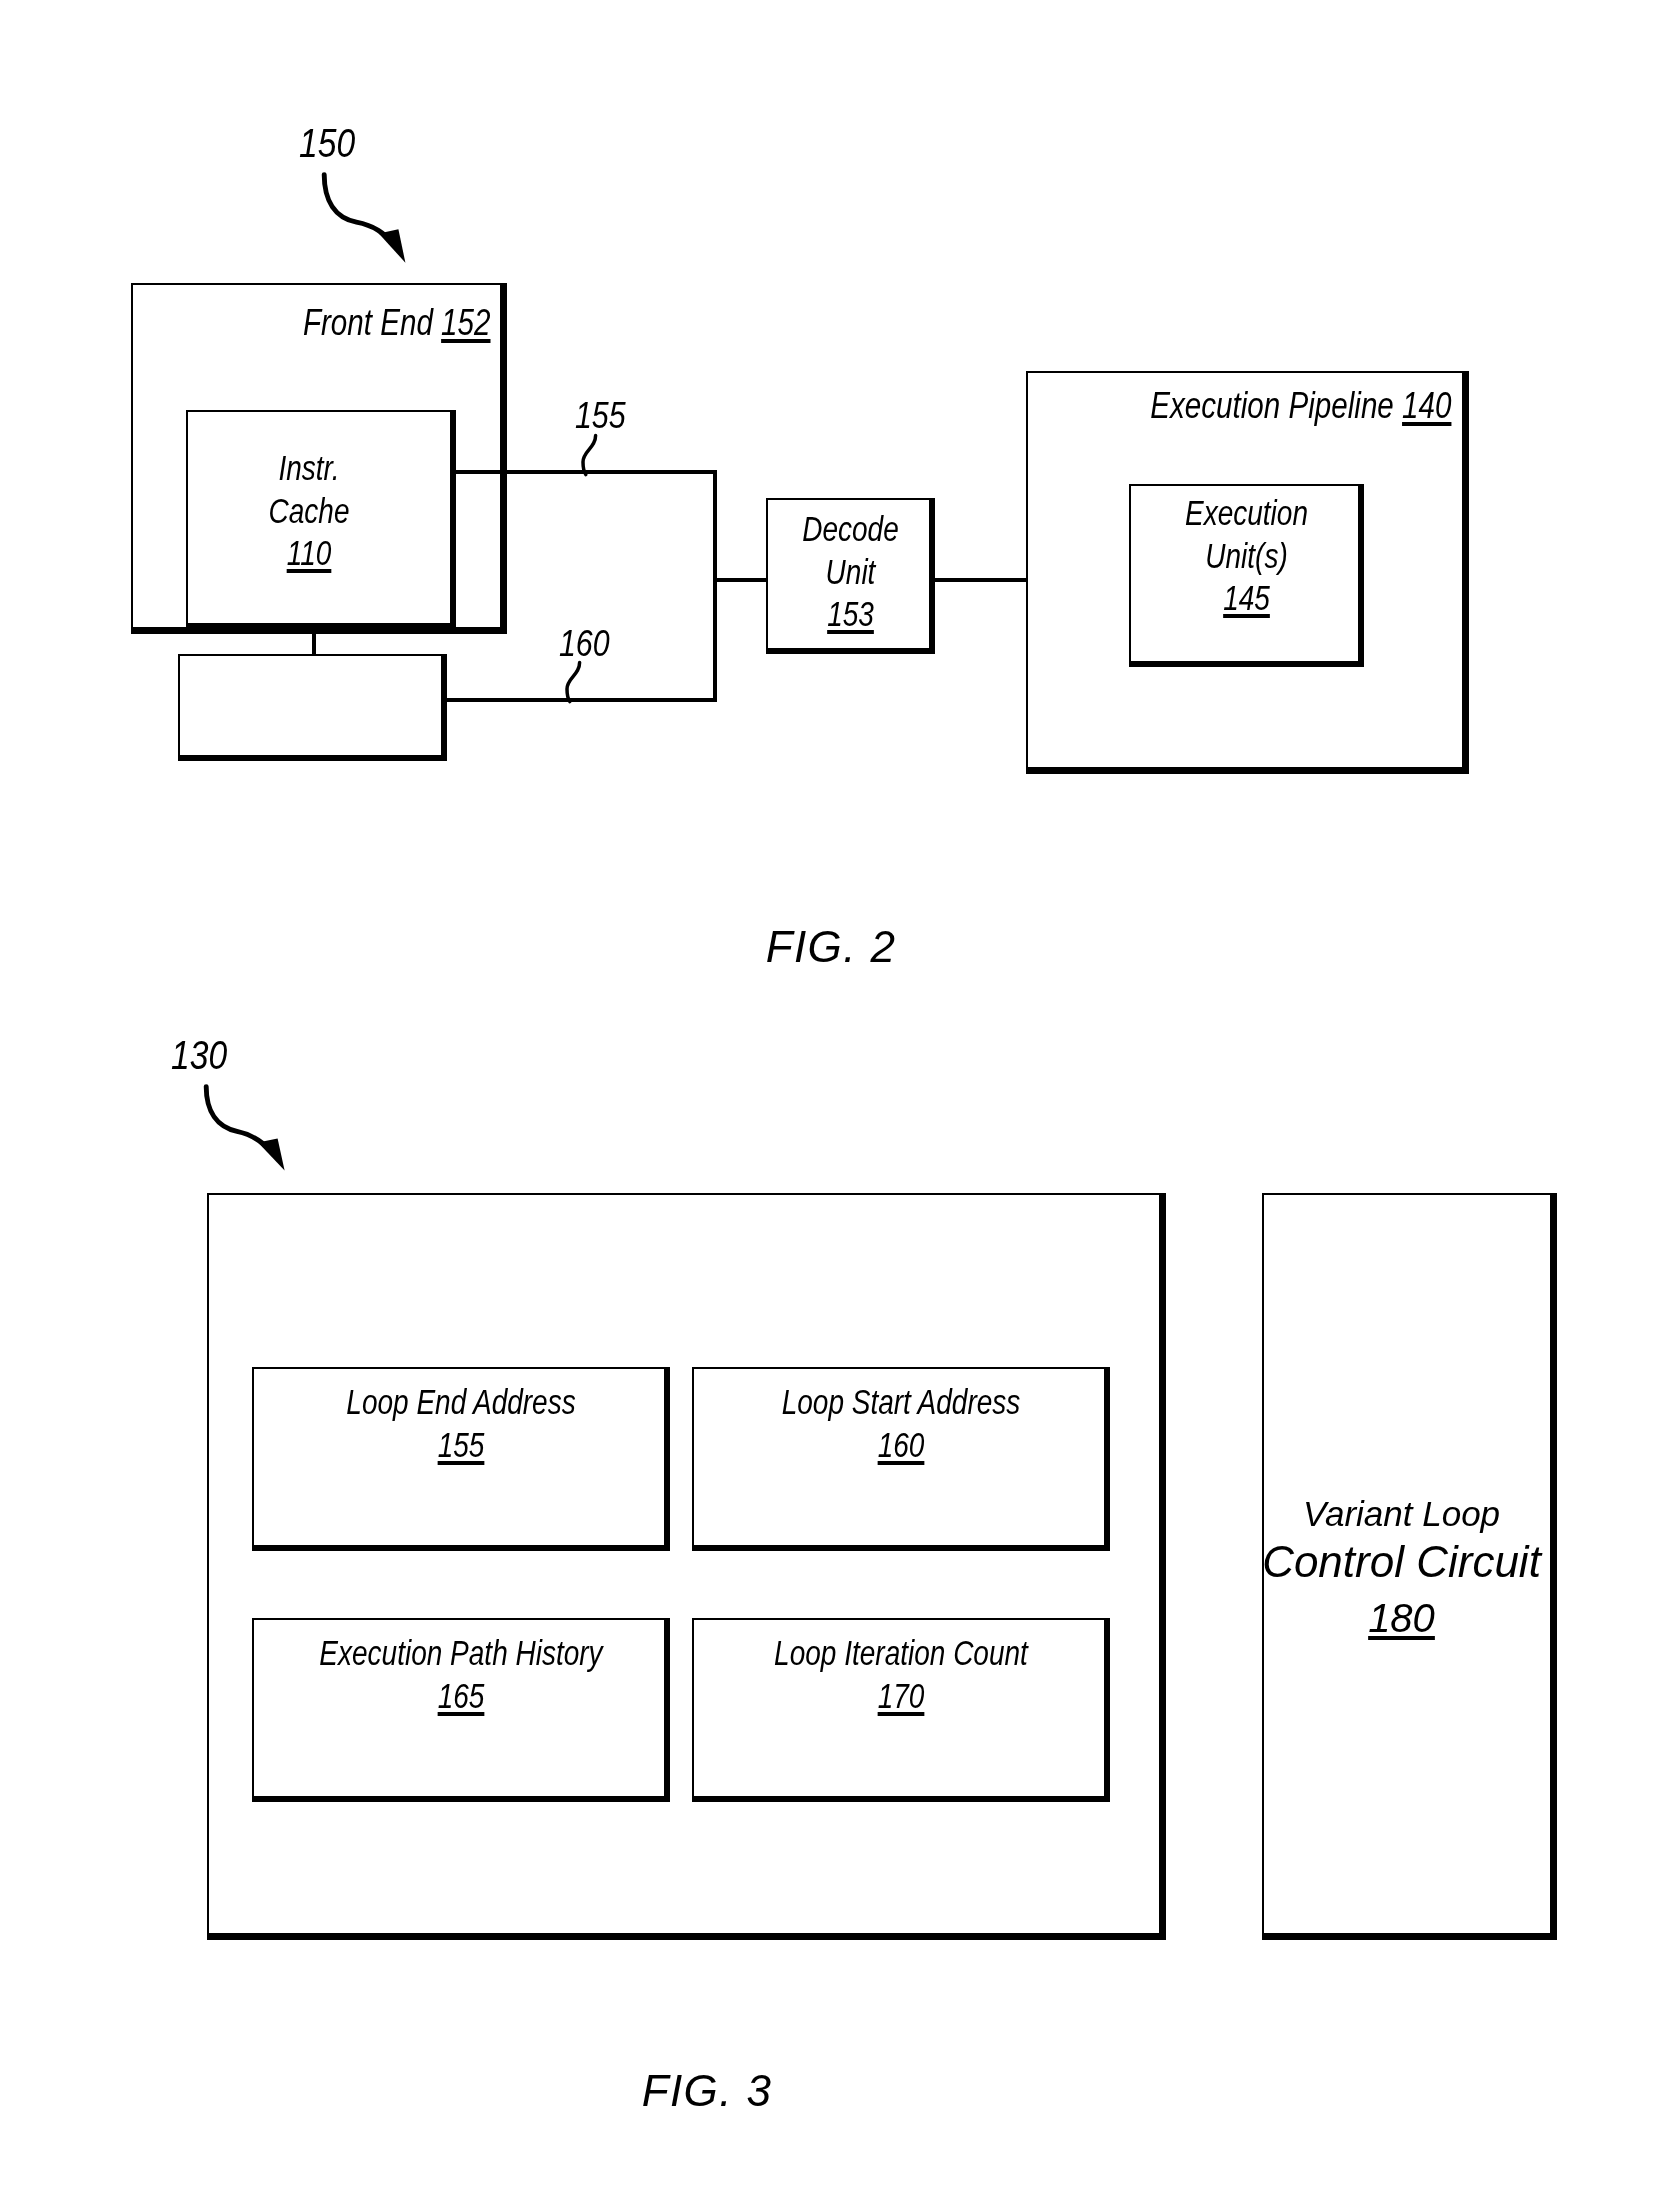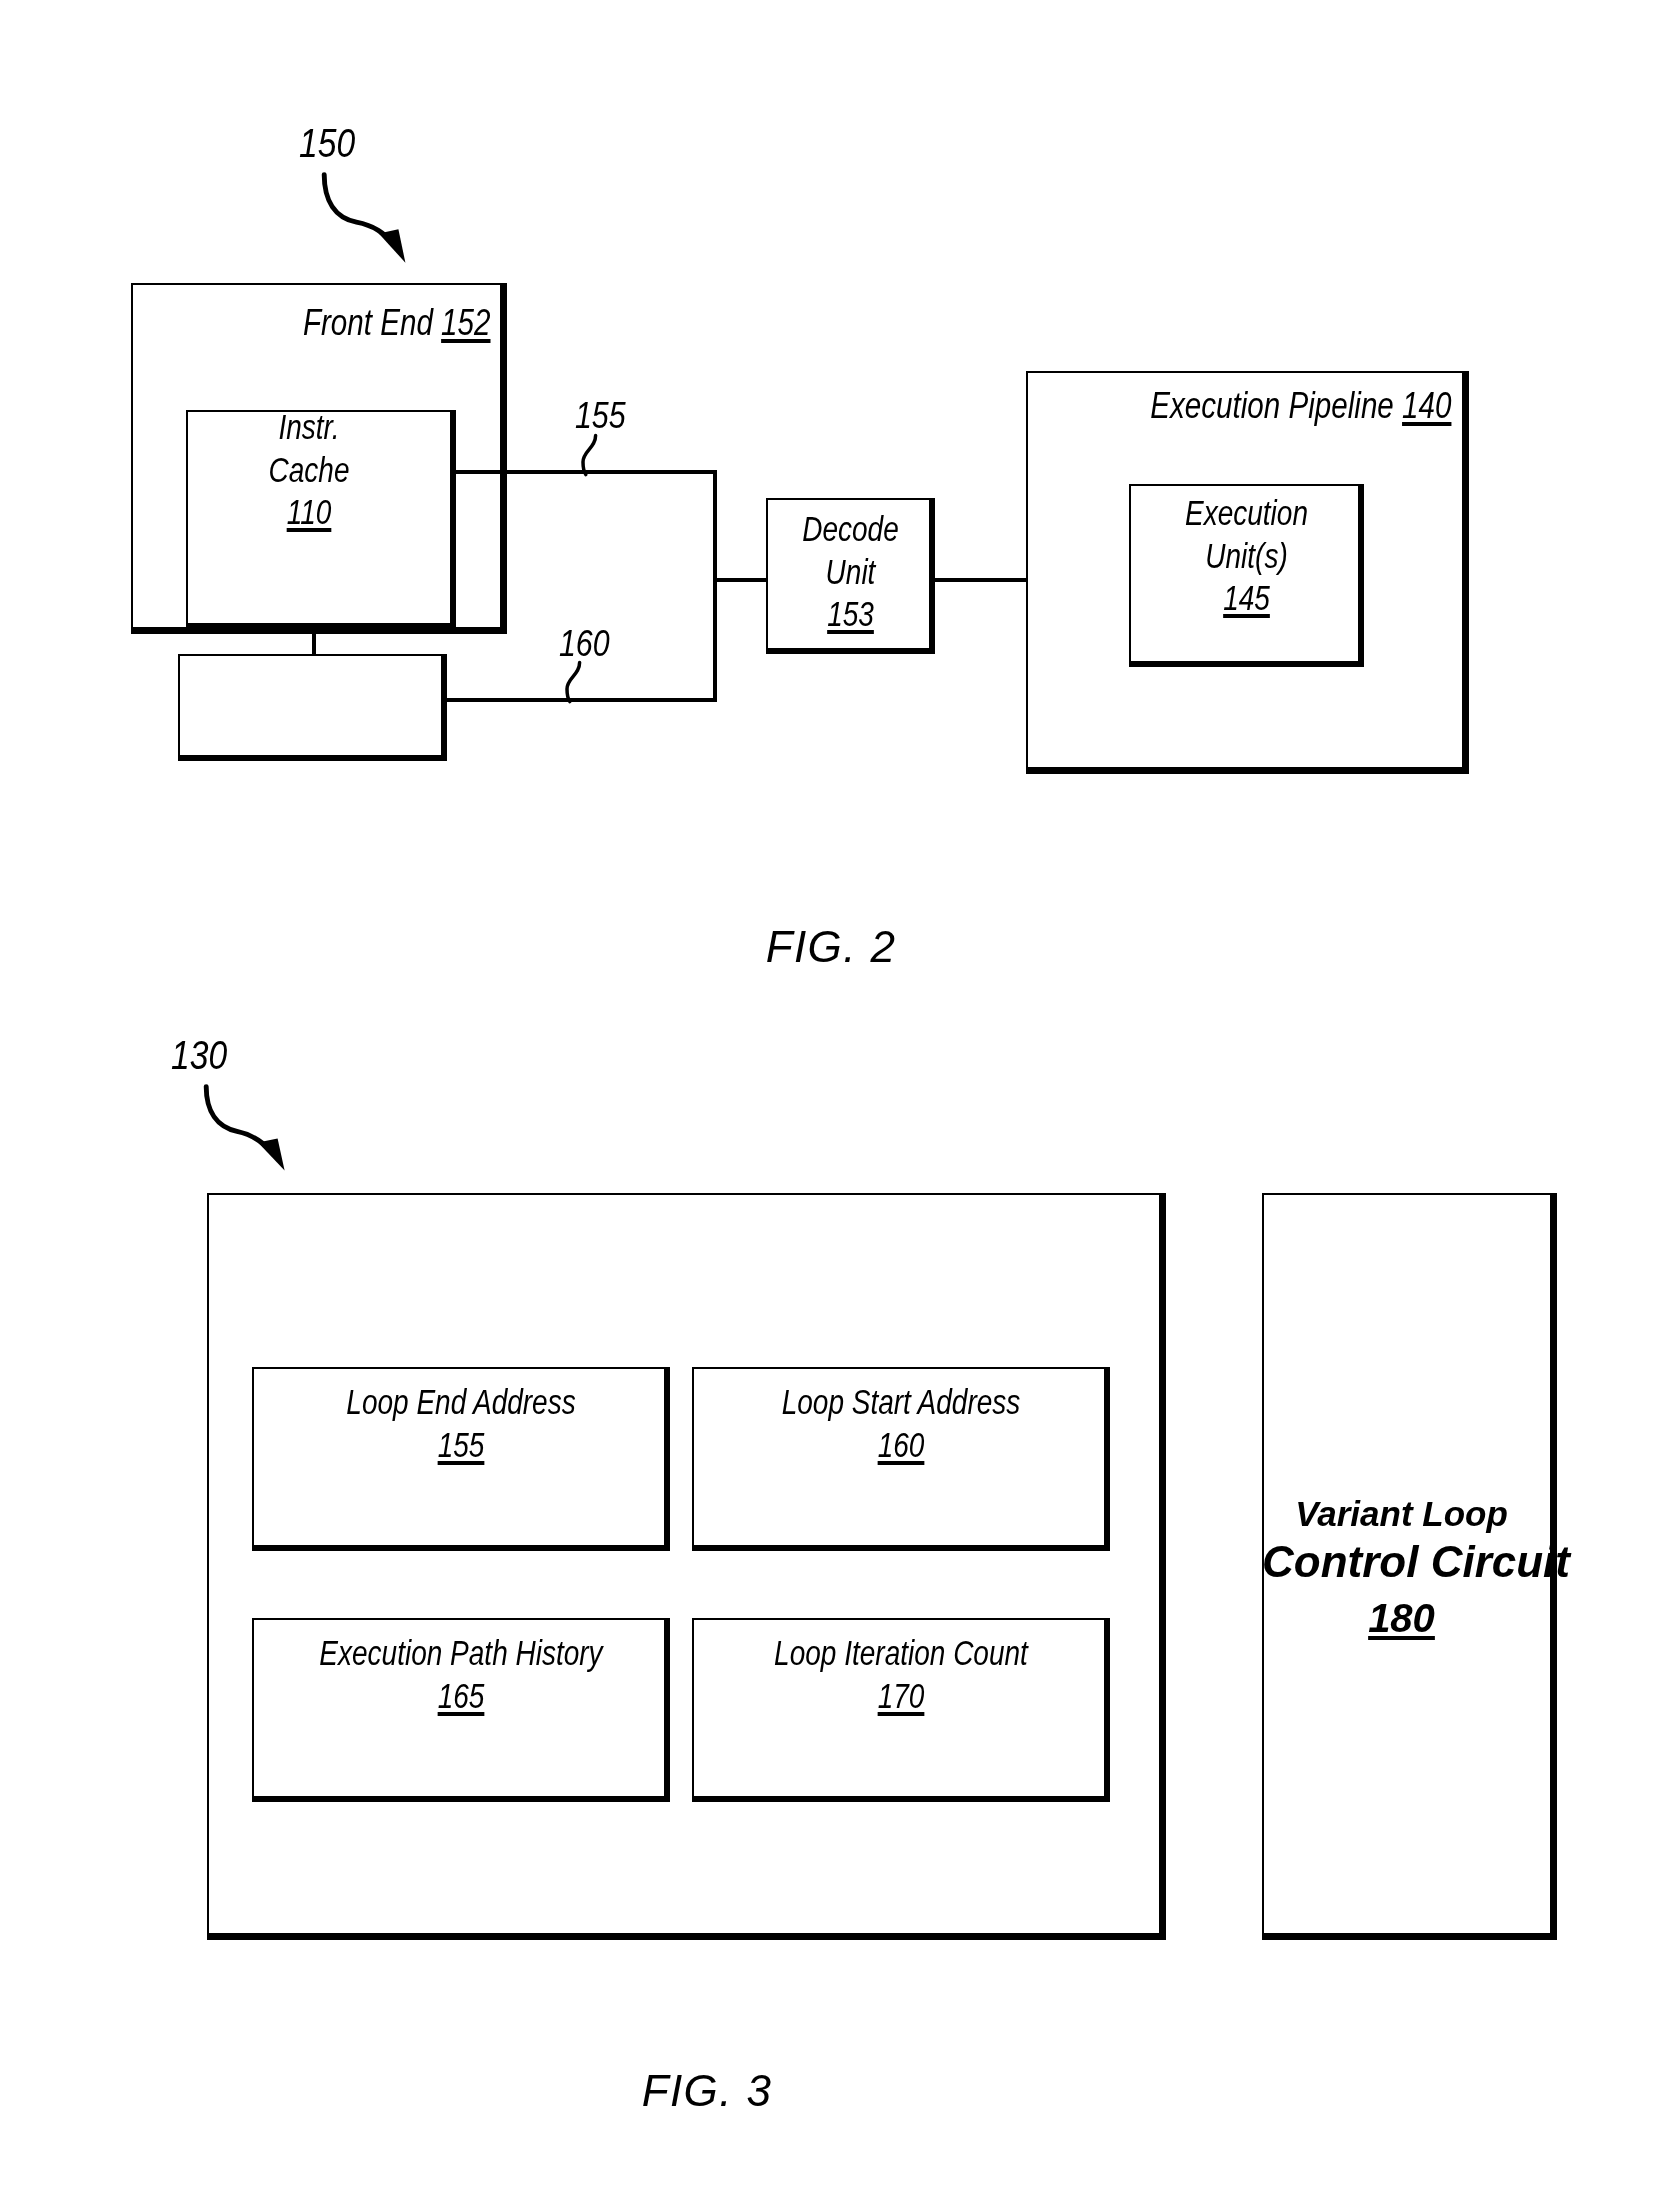--- a/index.html
+++ b/index.html
@@ -135,21 +135,21 @@
     <div class="box-title right lbl" style="left:0; top:0; width:0; height:0;"></div>
 
     <div class="abs" style="left:202px; top:302px; width:288px; text-align:right;">
       <span class="lbl right" style="position:relative; display:inline-block; font-size:37px; transform:scaleX(0.80); transform-origin:right top;">
         <span>Front End </span>
         <span class="ref">152</span>
       </span>
     </div>
 
     <div class="box thin" style="left:186px; top:410px; width:270px; height:219px;"></div>
-    <div class="box-text abs" style="left:186px; top:406px; width:246px;">
+    <div class="box-text abs" style="left:186px; top:447px; width:246px;">
       <div style="font-size:35px; font-style:italic; transform:scaleX(0.80);">
         <span>Instr.</span>
       </div>
       <div style="font-size:35px; font-style:italic; transform:scaleX(0.80); margin-top:1.4px;">
         <span>Cache</span>
       </div>
       <div style="font-size:35px; font-style:italic; transform:scaleX(0.80); margin-top:1.4px;">
         <span class="ref">110</span>
       </div>
     </div>
@@ -260,21 +260,21 @@
     <div class="box-text abs" style="left:692px; top:613px; width:418px;">
       <div style="font-size:35px; font-style:italic; transform:scaleX(0.80);">
         <span>Loop Iteration Count</span>
       </div>
       <div style="font-size:35px; font-style:italic; transform:scaleX(0.80); margin-top:1.4px;">
         <span class="ref">170</span>
       </div>
     </div>
 
     <div class="box" style="left:1262px; top:174px; width:295px; height:747px;"></div>
-    <div class="box-text abs" style="left:1262px; top:474px; width:279px;font-weight:bold;">
+    <div class="box-text abs" style="left:1262px; top:474px; width:279px;">
       <div style="font-size:35px; font-style:italic;">
         <span>Variant Loop</span>
       </div>
       <div style="font-size:44px; font-style:italic; margin-top:1.4px;">
         <span>Control Circuit</span>
       </div>
       <div style="font-size:40px; font-style:italic; margin-top:7px;">
         <span class="ref">180</span>
       </div>
     </div>

